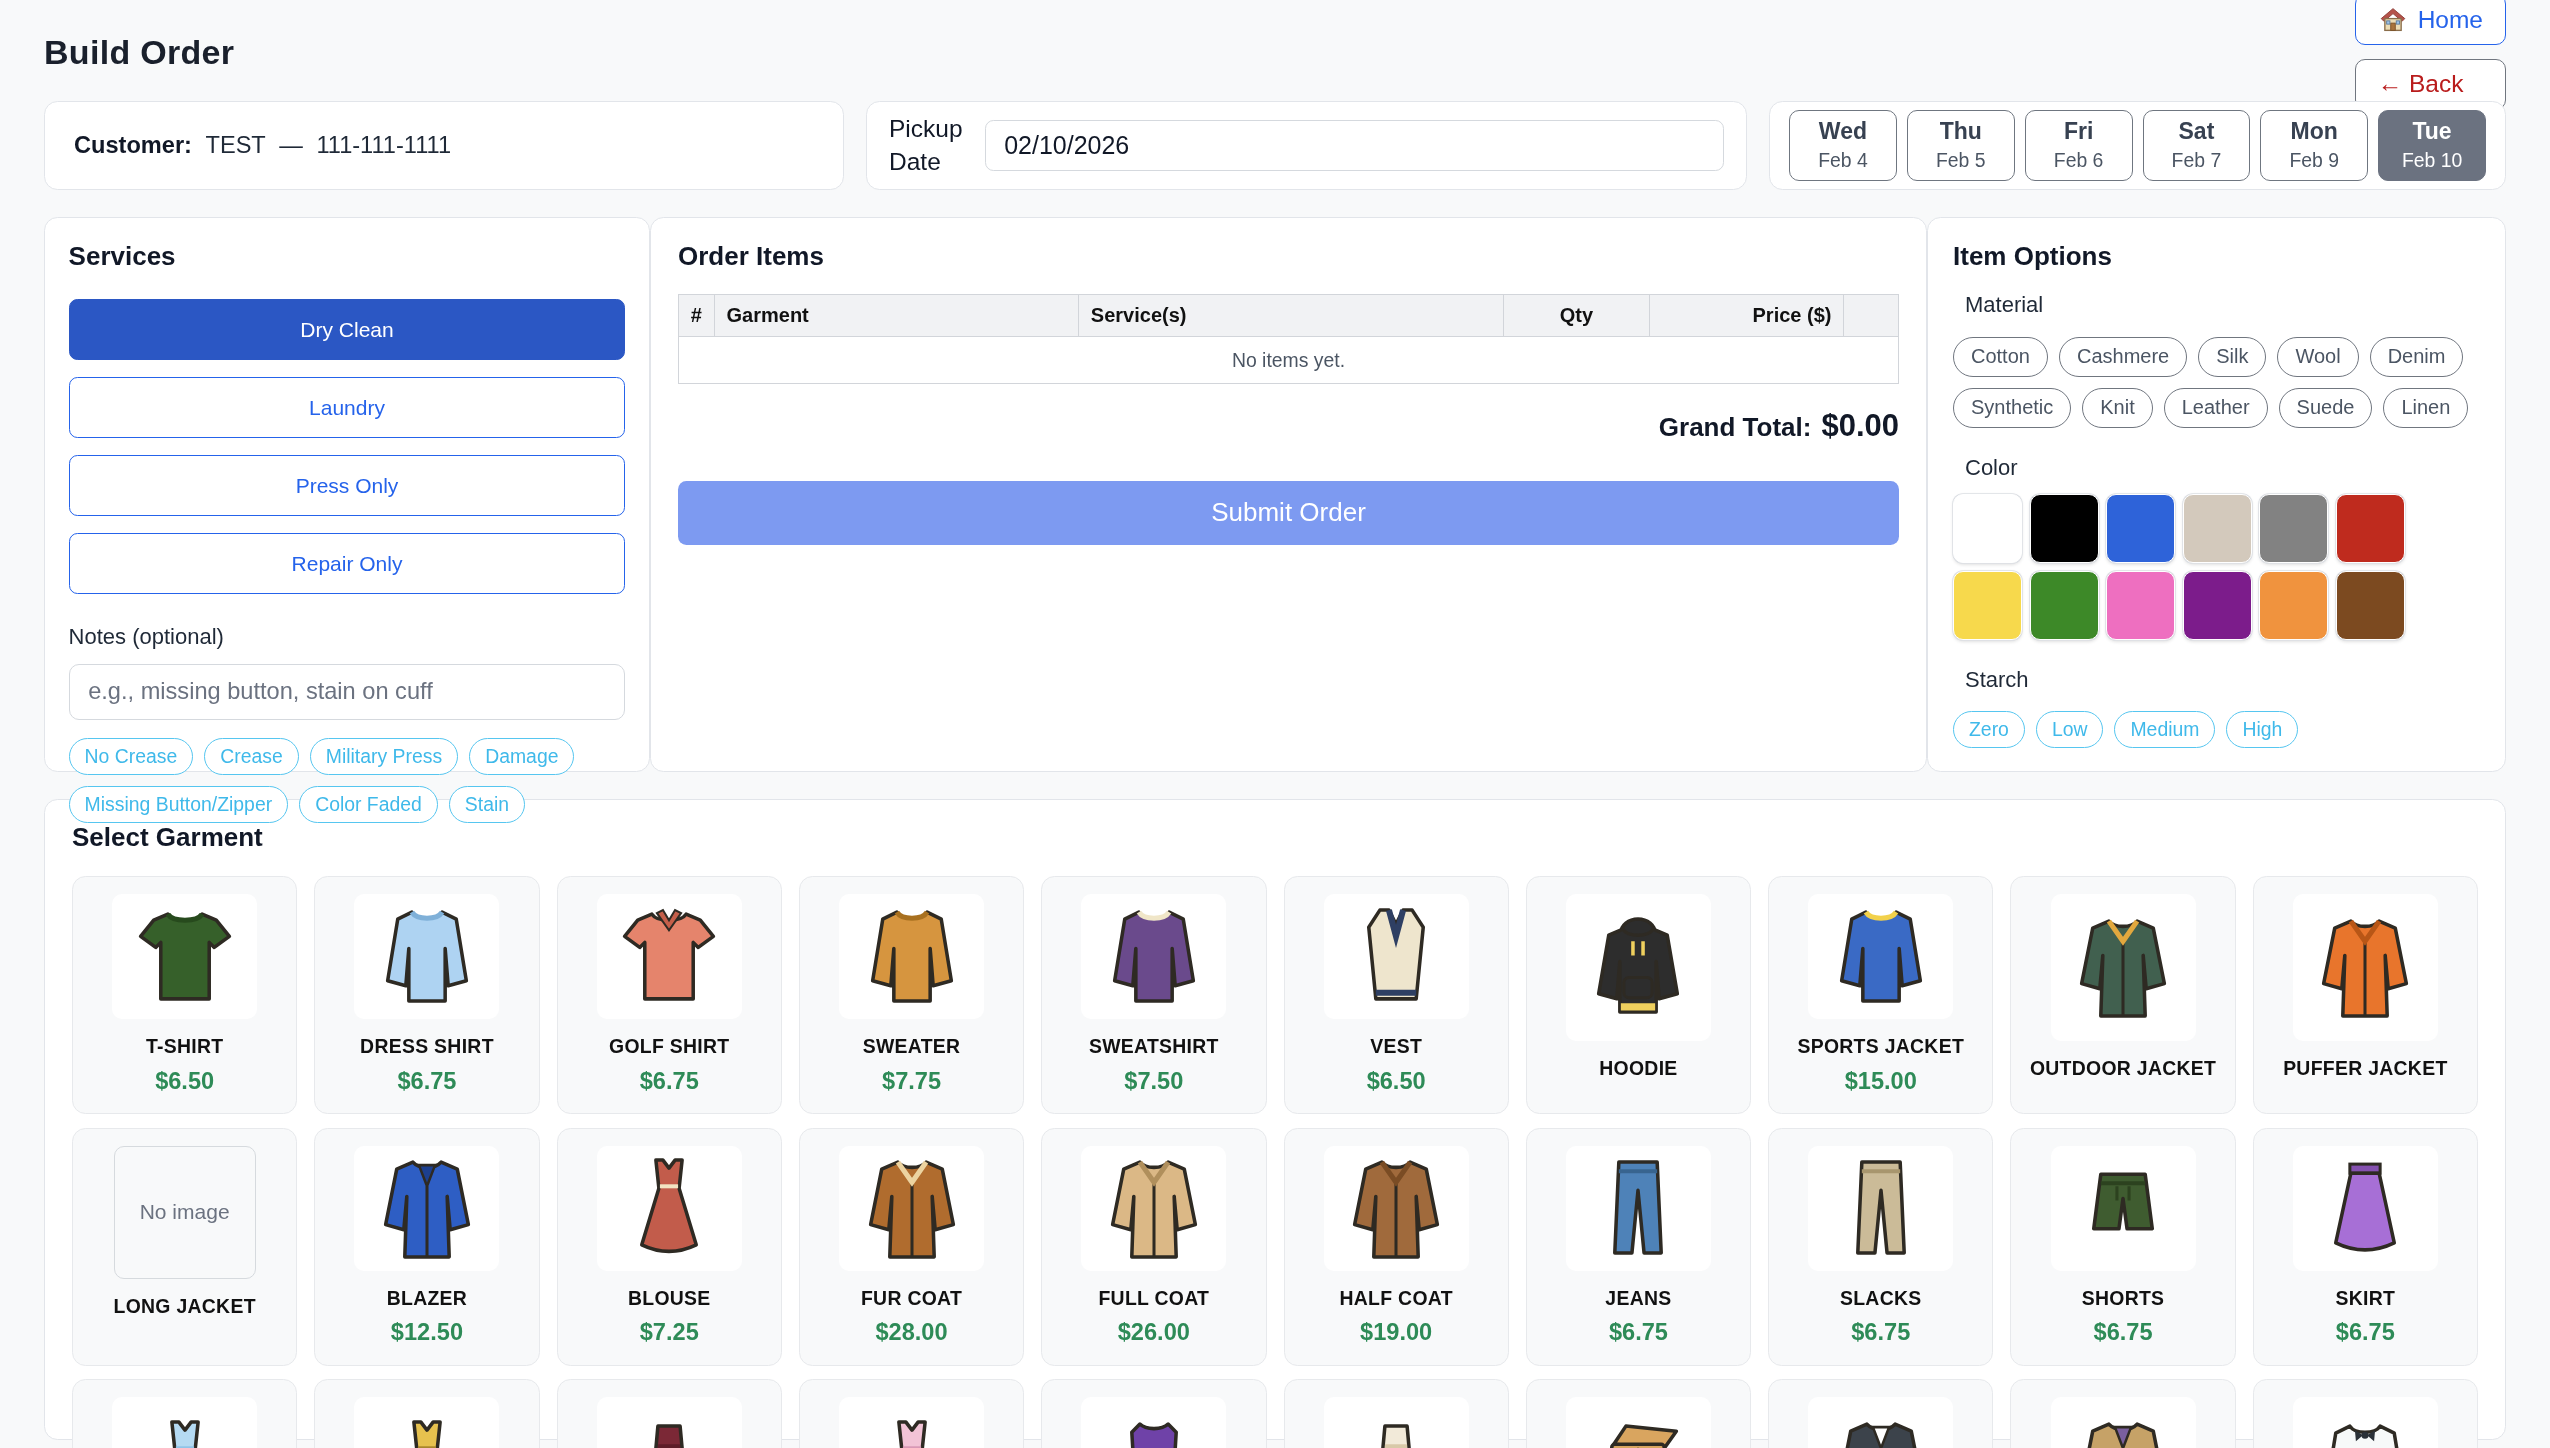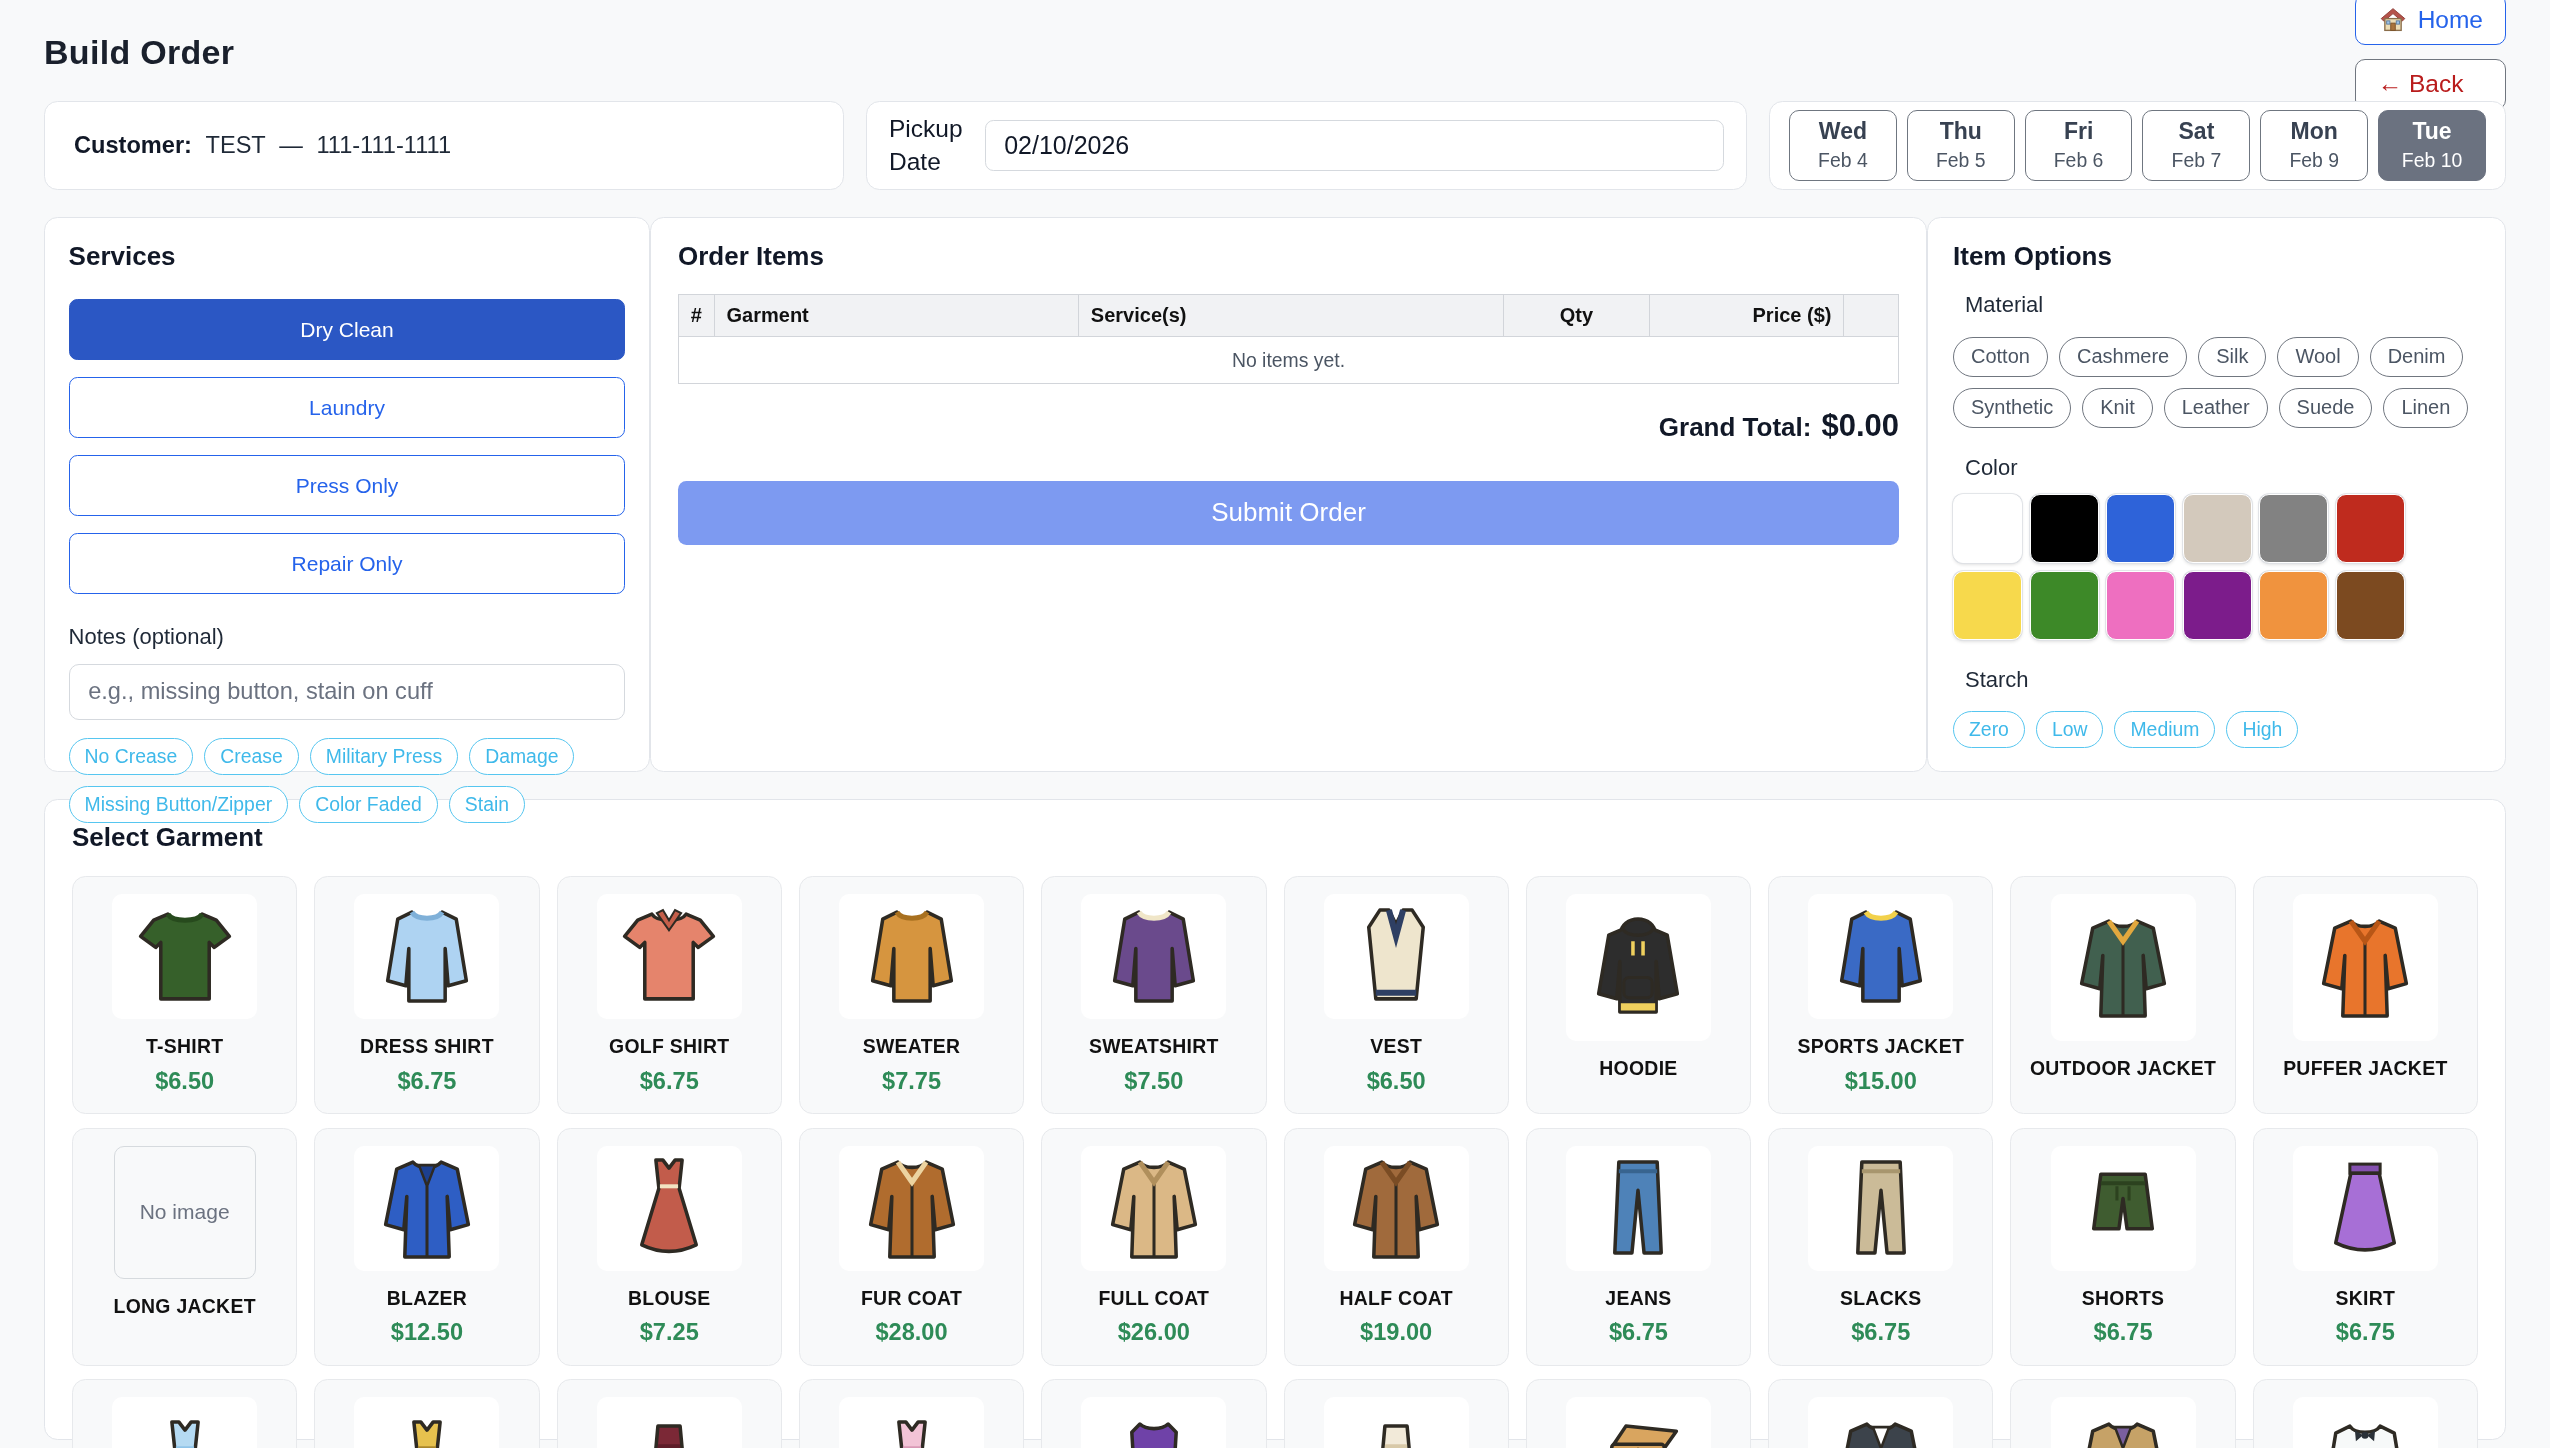--- a/index.html
+++ b/index.html
@@ -31,21 +31,21 @@
     padding:0 29px; gap:13.5px; font-size:23.6px; }
   .customer-label { font-weight:bold; }
   .customer-val { color:#1f2937; }
 
   .pickup-panel { flex:1; height:89px; display:flex; align-items:center; padding:0 22px; gap:22px; }
   .pickup-label { font-size:24.5px; line-height:1.35; color:#111827; }
   .pickup-input { flex:1; height:51px; border:1.7px solid #d5d9de; border-radius:8.4px;
     font-size:25px; padding:0 18.6px; color:#111827; background:#fff; }
 
   .dates-panel { width:737px; height:89px; display:flex; align-items:center;
-    justify-content:flex-start; padding:0 19px; gap:10px; }
+    justify-content:center; padding:0 19px; gap:10px; }
   .date-btn { width:110px; height:71px; border:1.7px solid #6f7680; border-radius:10px;
     display:flex; flex-direction:column; align-items:center; justify-content:center; gap:4.2px; }
   .date-day { font-size:23px; font-weight:bold; color:#374151; }
   .date-sub { font-size:19.4px; color:#4b5563; }
   .date-btn.selected { background:#6b7280; border-color:#6b7280; }
   .date-btn.selected .date-day, .date-btn.selected .date-sub { color:#fff; }
 
   
   .row3 { display:flex; margin-top:27px; height:555px; align-items:stretch; }
   .panel-title { font-size:26px; font-weight:bold; color:#111827; }

